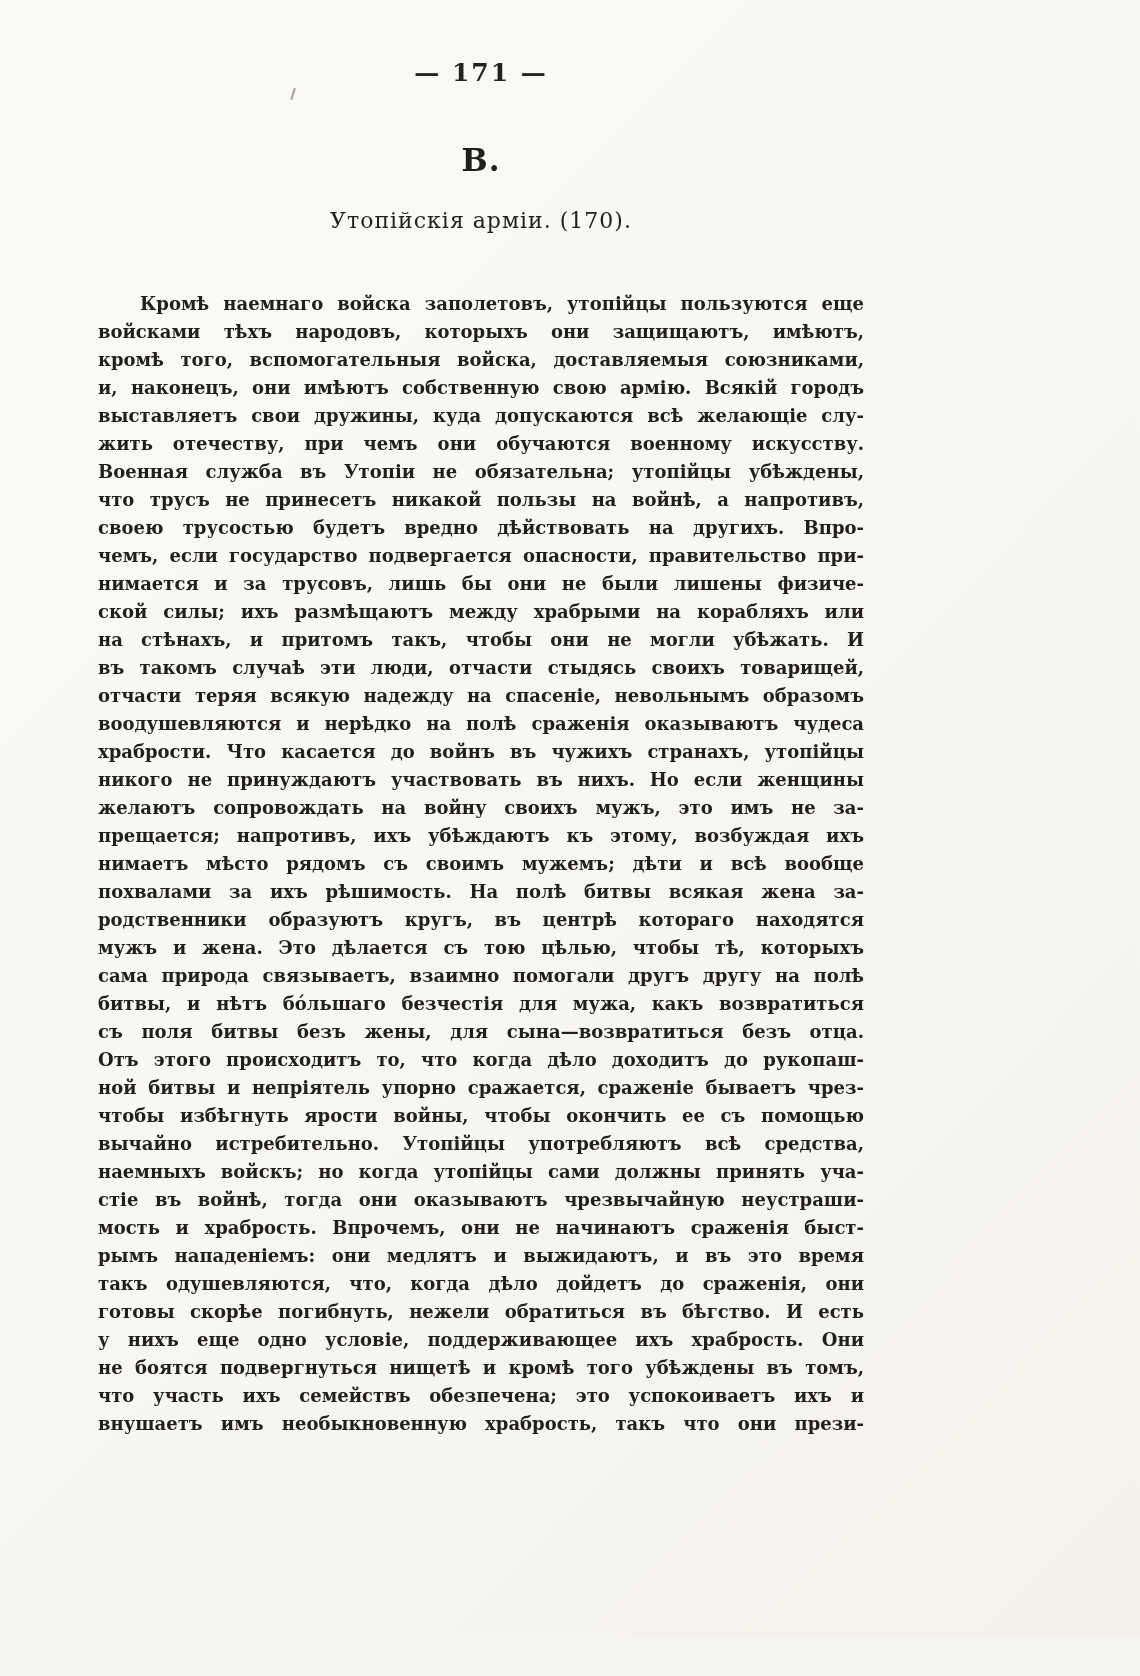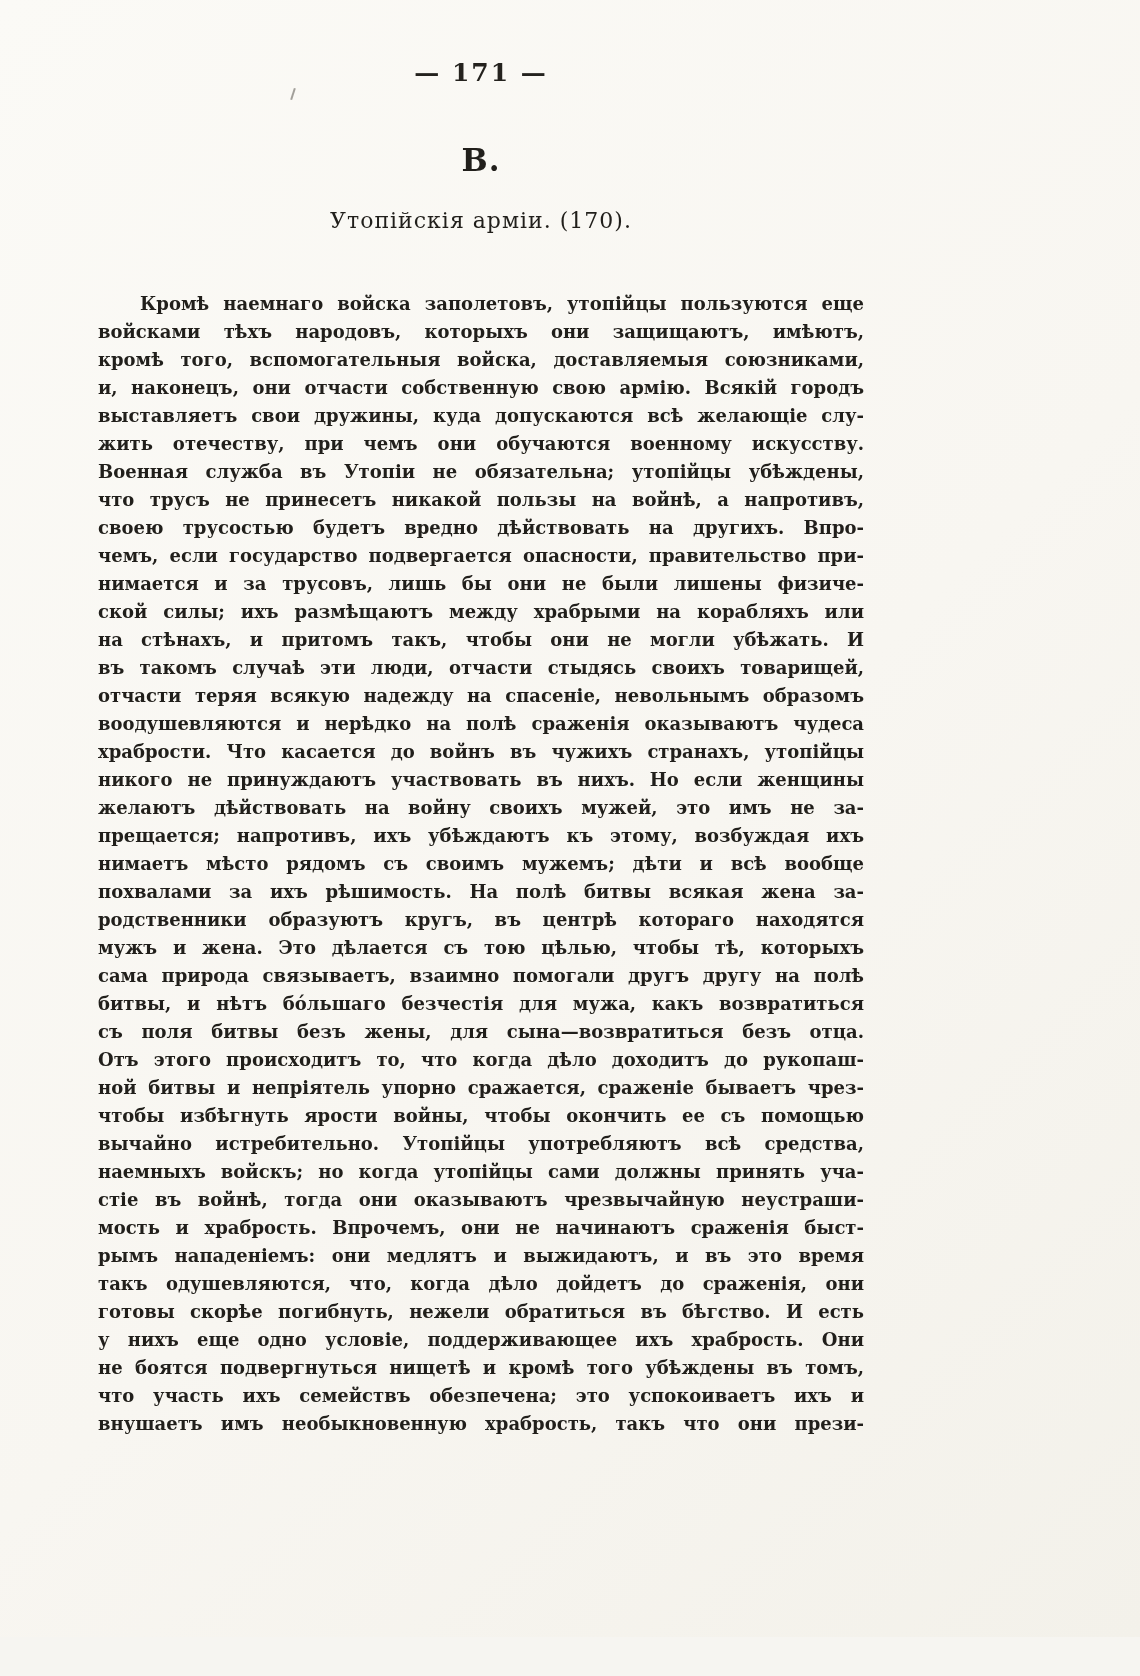--- a/index.html
+++ b/index.html
@@ -114,36 +114,36 @@
     <div class="page-number">— 171 —</div>
 
     <div class="section-letter">В.</div>
 
     <div class="page-title">Утопійскія арміи. (170).</div>
 
     <div class="body-paragraph">
         <div class="line first">Кромѣ наемнаго войска заполетовъ, утопійцы пользуются еще</div>
         <div class="line">войсками тѣхъ народовъ, которыхъ они защищаютъ, имѣютъ,</div>
         <div class="line">кромѣ того, вспомогательныя войска, доставляемыя союзниками,</div>
-        <div class="line">и, наконецъ, они отчасти собственную свою армію. Всякій городъ</div>
+        <div class="line">и, наконецъ, они имѣютъ собственную свою армію. Всякій городъ</div>
         <div class="line">выставляетъ свои дружины, куда допускаются всѣ желающіе слу-</div>
         <div class="line">жить отечеству, при чемъ они обучаются военному искусству.</div>
         <div class="line">Военная служба въ Утопіи не обязательна; утопійцы убѣждены,</div>
         <div class="line">что трусъ не принесетъ никакой пользы на войнѣ, а напротивъ,</div>
         <div class="line">своею трусостью будетъ вредно дѣйствовать на другихъ. Впро-</div>
         <div class="line">чемъ, если государство подвергается опасности, правительство при-</div>
         <div class="line">нимается и за трусовъ, лишь бы они не были лишены физиче-</div>
         <div class="line">ской силы; ихъ размѣщаютъ между храбрыми на корабляхъ или</div>
         <div class="line">на стѣнахъ, и притомъ такъ, чтобы они не могли убѣжать. И</div>
         <div class="line">въ такомъ случаѣ эти люди, отчасти стыдясь своихъ товарищей,</div>
         <div class="line">отчасти теряя всякую надежду на спасеніе, невольнымъ образомъ</div>
         <div class="line">воодушевляются и нерѣдко на полѣ сраженія оказываютъ чудеса</div>
         <div class="line">храбрости. Что касается до войнъ въ чужихъ странахъ, утопійцы</div>
         <div class="line">никого не принуждаютъ участвовать въ нихъ. Но если женщины</div>
-        <div class="line">желаютъ дѣйствовать на войну своихъ мужей, это имъ не за-</div>
+        <div class="line">желаютъ сопровождать на войну своихъ мужъ, это имъ не за-</div>
         <div class="line">прещается; напротивъ, ихъ убѣждаютъ къ этому, возбуждая ихъ</div>
         <div class="line">нимаетъ мѣсто рядомъ съ своимъ мужемъ; дѣти и всѣ вообще</div>
         <div class="line">похвалами за ихъ рѣшимость. На полѣ битвы всякая жена за-</div>
         <div class="line">родственники образуютъ кругъ, въ центрѣ котораго находятся</div>
         <div class="line">мужъ и жена. Это дѣлается съ тою цѣлью, чтобы тѣ, которыхъ</div>
         <div class="line">сама природа связываетъ, взаимно помогали другъ другу на полѣ</div>
         <div class="line">битвы, и нѣтъ бо́льшаго безчестія для мужа, какъ возвратиться</div>
         <div class="line">съ поля битвы безъ жены, для сына—возвратиться безъ отца.</div>
         <div class="line">Отъ этого происходитъ то, что когда дѣло доходитъ до рукопаш-</div>
         <div class="line">ной битвы и непріятель упорно сражается, сраженіе бываетъ чрез-</div>

